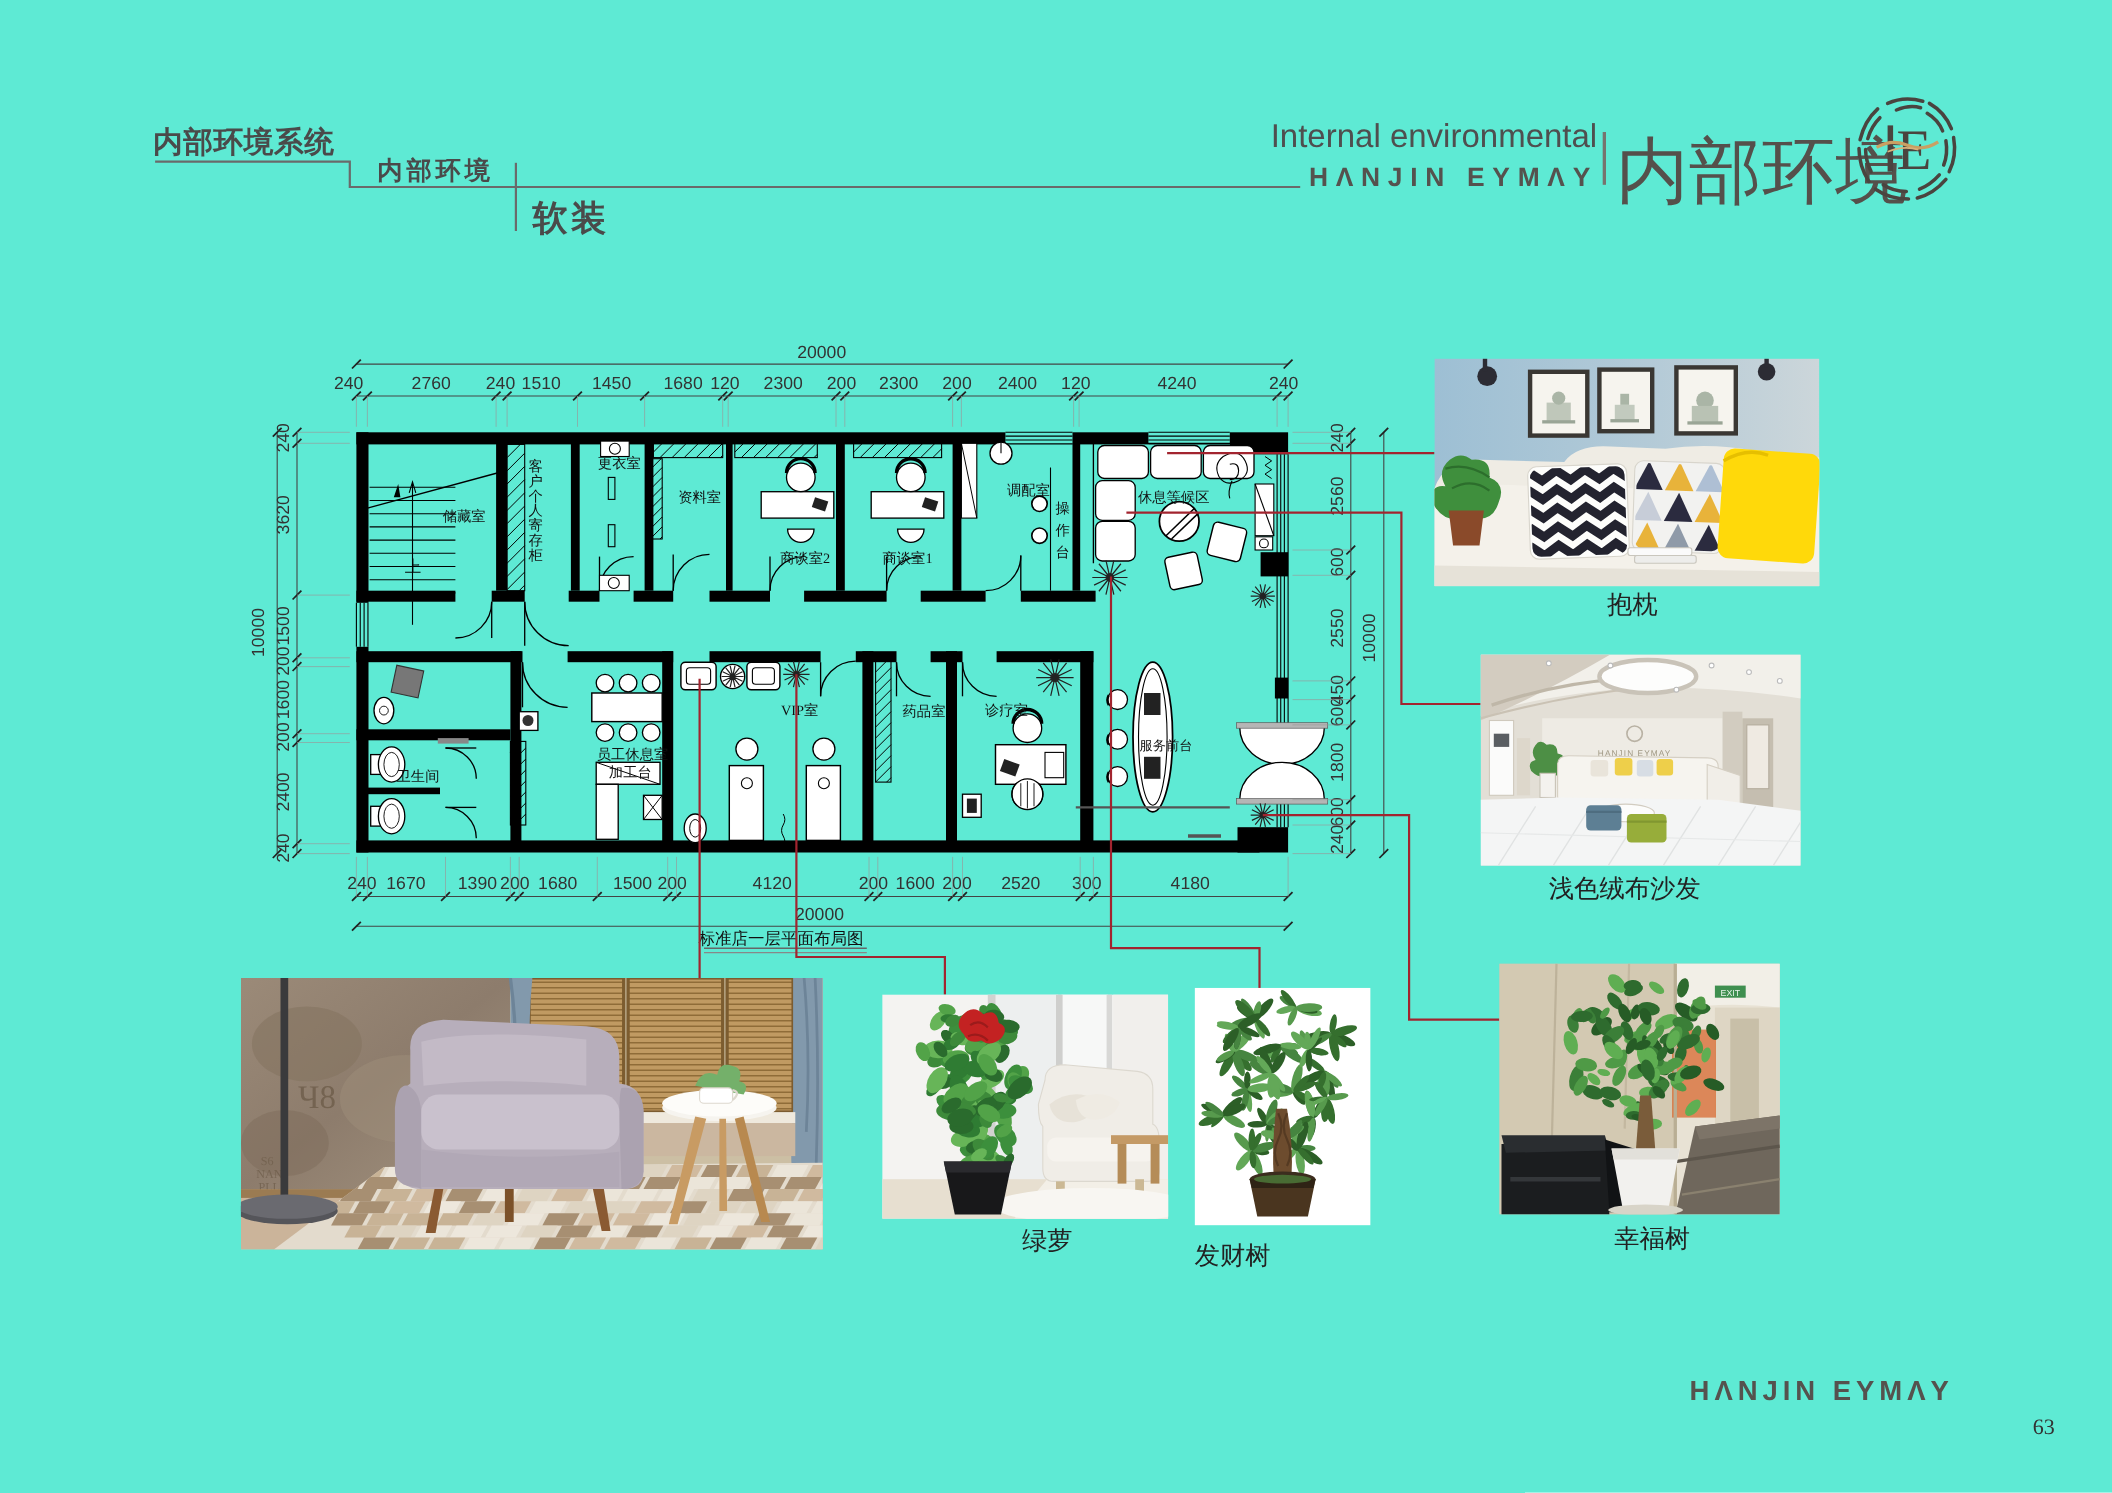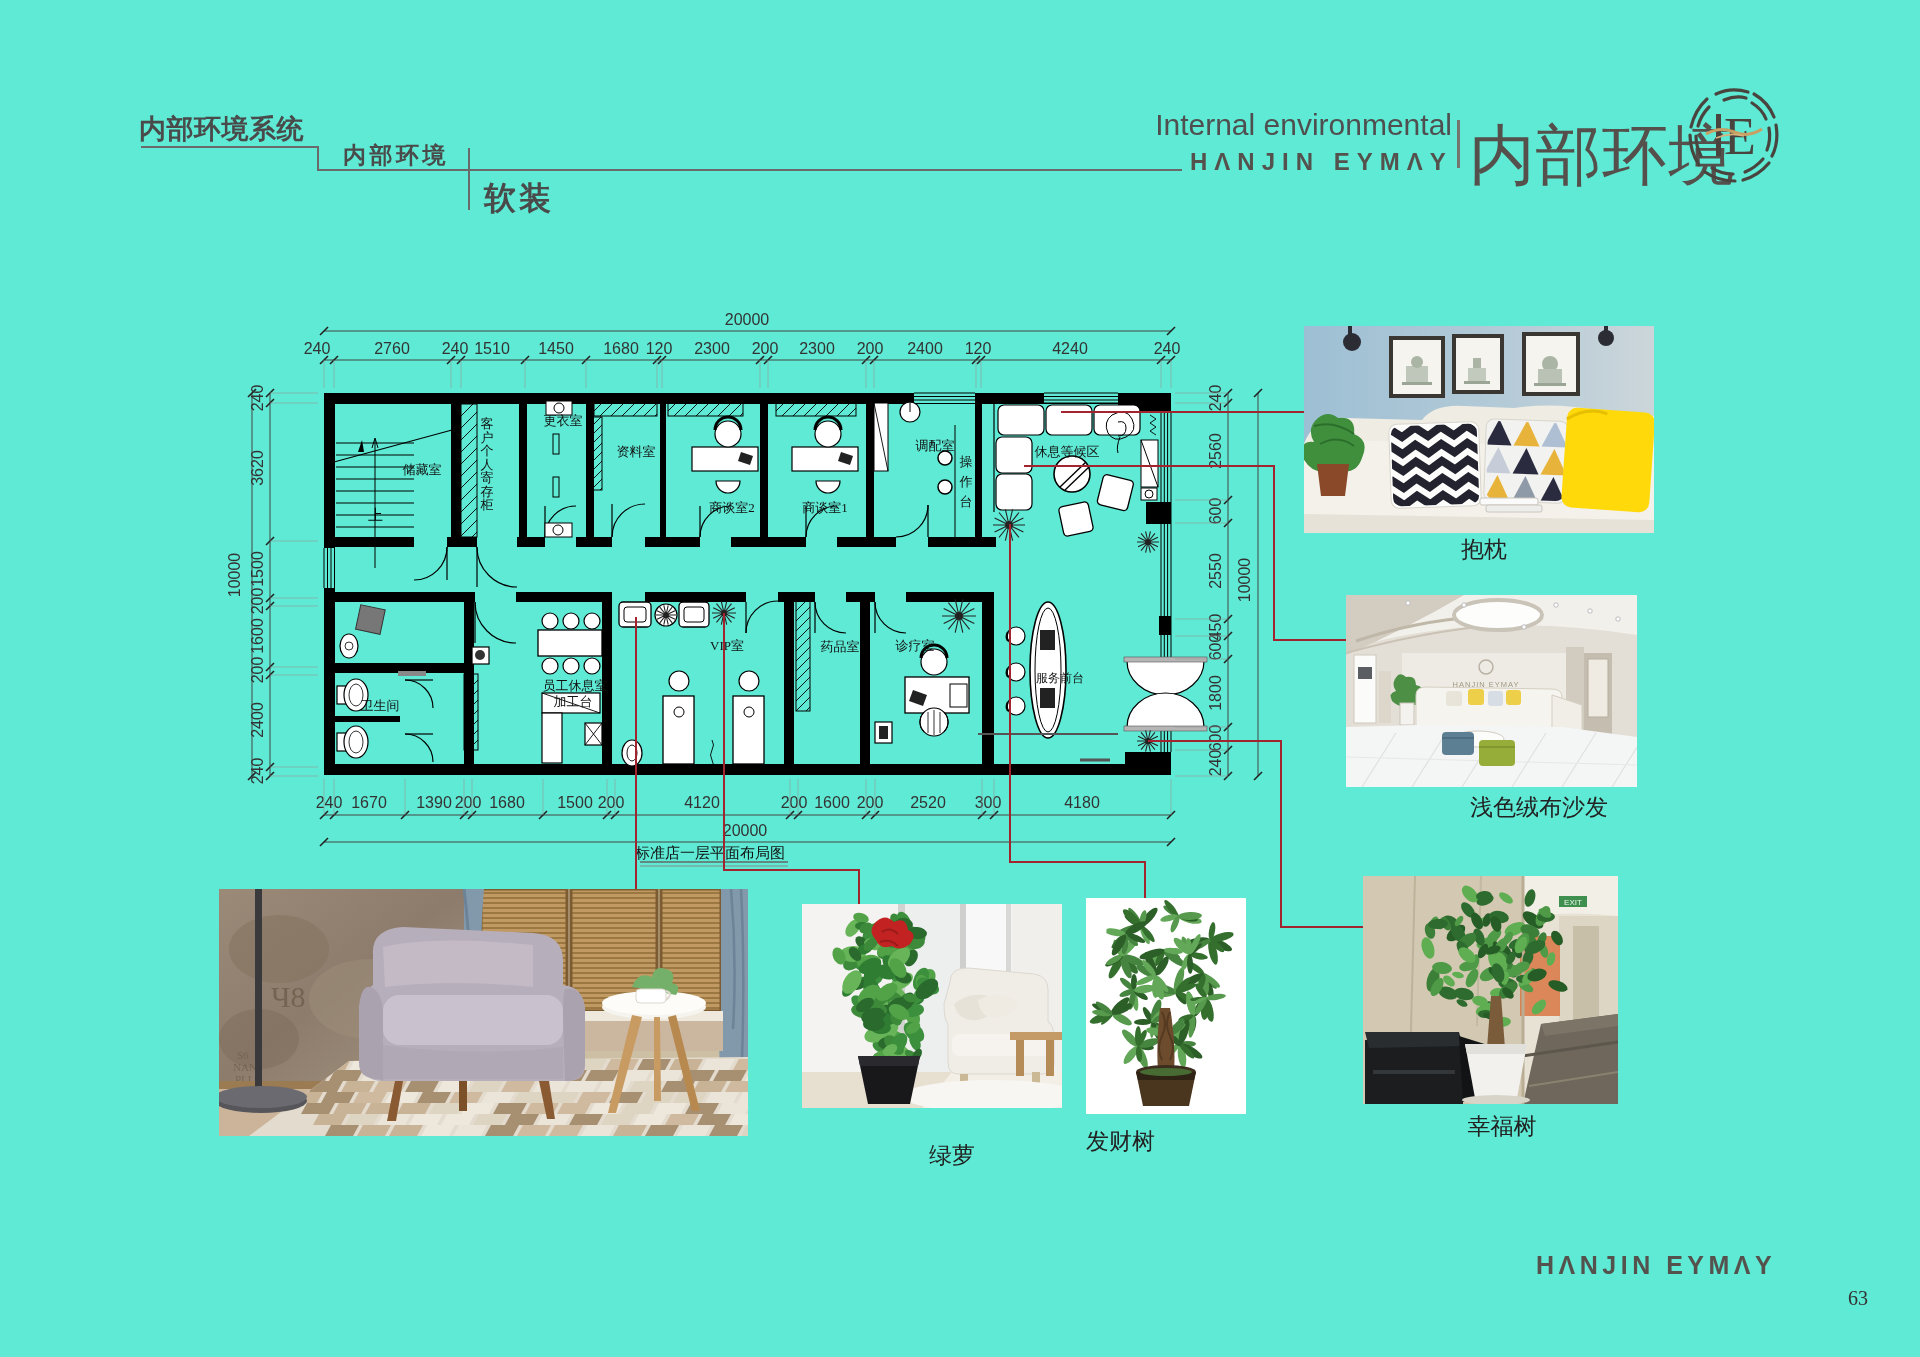--- a/index.html
+++ b/index.html
@@ -1575,23 +1575,23 @@
         <ellipse cx="104" cy="79" rx="10" ry="6" fill="#5fae52" transform="rotate(39 104 79)"></ellipse>
       </g>
       <path d="M128 120 L124 172 L142 172 L138 120 Z" fill="#7a5c3a"></path>
       <path d="M102 168 L164 168 L154 222 L112 222 Z" fill="#f2f1ee"></path>
       <path d="M102 168 L164 168 L162 178 L104 178 Z" fill="#e2e0da"></path>
       <ellipse cx="133" cy="224" rx="34" ry="5" fill="#d8d4c8"></ellipse>
     </svg>
 
 <div class="abs" style="left:1404px;top:534px;width:160px;text-align:center;font-family:'Liberation Serif',serif;font-size:23px;color:#222;">抱枕</div>
 
-<div class="abs" style="left:1408px;top:792px;width:200px;text-align:right;font-family:'Liberation Serif',serif;font-size:23px;color:#222;">浅色绒布沙发</div>
-
-<div class="abs" style="left:872px;top:1140px;width:160px;text-align:center;font-family:'Liberation Serif',serif;font-size:23px;color:#222;">绿萝</div>
+<div class="abs" style="left:1408px;top:792px;width:200px;text-align:left;font-family:'Liberation Serif',serif;font-size:23px;color:#222;">浅色绒布沙发</div>
+
+<div class="abs" style="left:872px;top:1112px;width:160px;text-align:center;font-family:'Liberation Serif',serif;font-size:23px;color:#222;">绿萝</div>
 
 <div class="abs" style="left:1086px;top:1114px;width:160px;text-align:left;font-family:'Liberation Serif',serif;font-size:23px;color:#222;margin-top:12px;">发财树</div>
 
 <div class="abs" style="left:1422px;top:1111px;width:160px;text-align:center;font-family:'Liberation Serif',serif;font-size:23px;color:#222;">幸福树</div>
 
 
 <div class="abs" style="left:1536px;top:1251px;font-size:25px;letter-spacing:4.5px;color:#55524e;font-weight:bold;">HΛNJIN EYMΛY</div>
 
 <div class="abs" style="left:1848px;top:1287px;font-family:'Liberation Serif',serif;font-size:20px;color:#333;">63</div>
 

